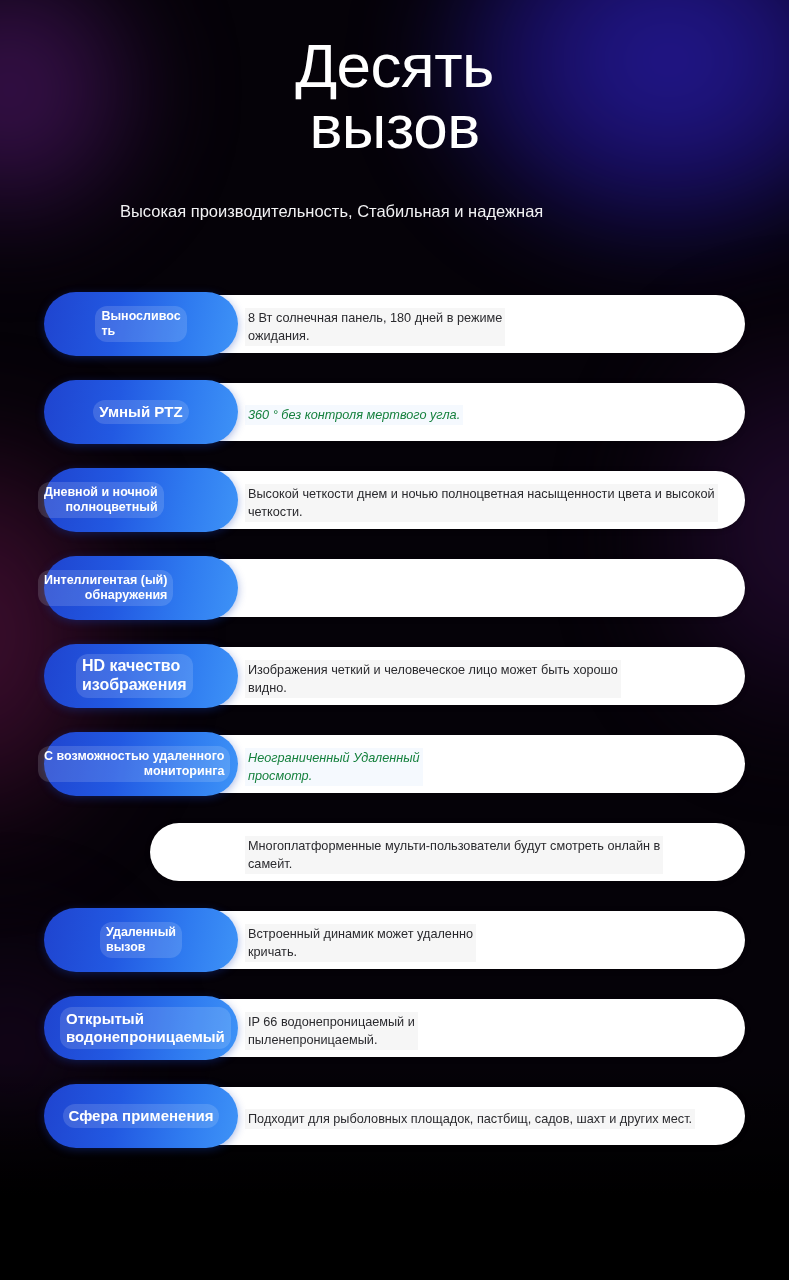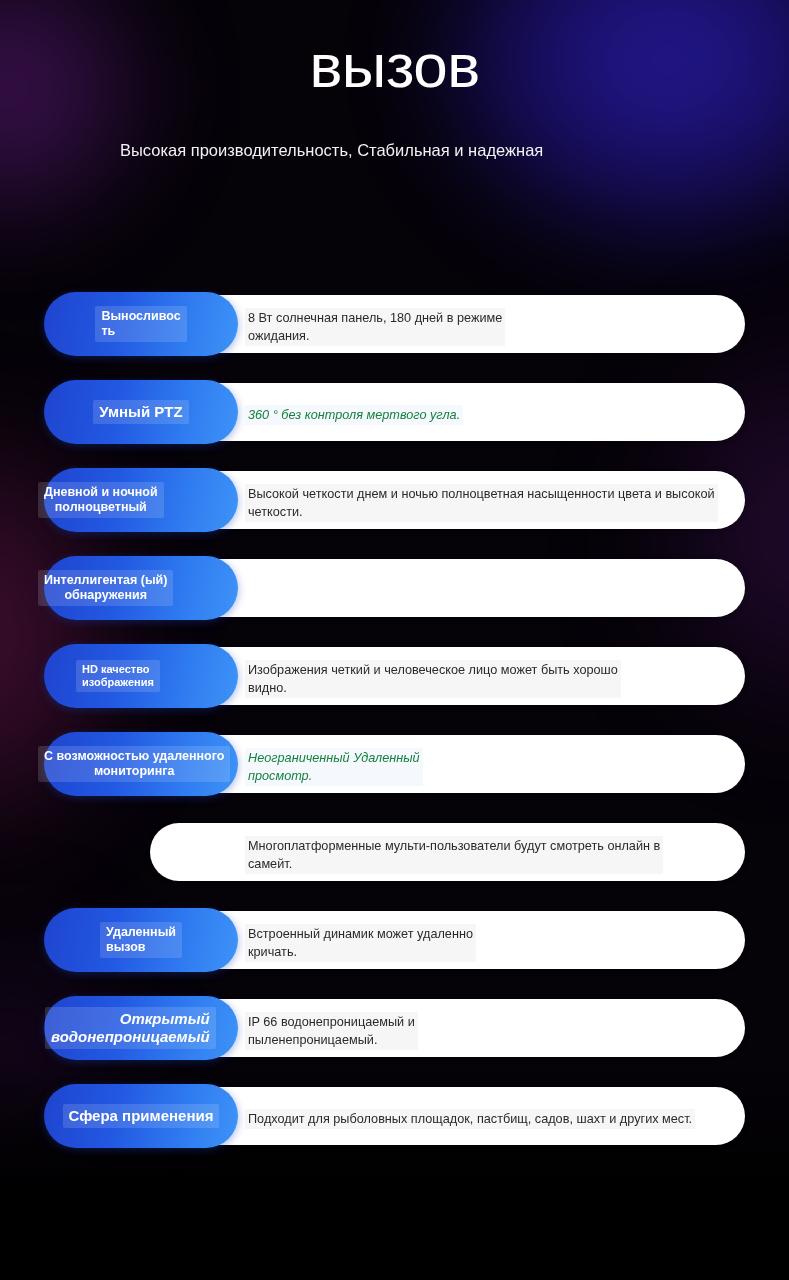--- a/index.html
+++ b/index.html
@@ -106,29 +106,29 @@
     z-index:2;
     box-shadow:0 2px 9px rgba(20,60,180,.38);
   }
   .badge-text {
     position:relative;
     color:#ffffff;
     font-weight:700;
     line-height:1.18;
     background:rgba(255,255,255,.14);
     padding:3px 6px;
-    border-radius:2px;
+    border-radius:12px;
     white-space:pre-line;
   }
   
   .bt-center { margin:0 auto; text-align:left; font-size:12.5px; }
-  .bt-wide   { margin-left:-6px; font-size:12.5px; text-align:center; }
-  .bt-pad    { margin-left:32px; font-size:11px; text-align:left; }
+  .bt-wide   { margin-left:-6px; font-size:12.5px; text-align:right; }
+  .bt-pad    { margin-left:32px; font-size:16px; text-align:left; }
   .bt-big    { margin:16px auto; font-size:15px; text-align:left; }
-  .bt-bigl   { margin-left:1px; font-size:15px; text-align:right;font-style:italic; }
+  .bt-bigl   { margin-left:16px; font-size:15px; text-align:left; }
 
   .desc {
     position:absolute;
     left:245px; top:0;
     width:500px; height:64px;
     display:flex;
     align-items:center;
     z-index:3;
   }
   .desc-text {
@@ -148,20 +148,21 @@
 <div class="page">
 
   <div class="glow glow-tl"></div>
   <div class="glow glow-tr"></div>
   <div class="glow glow-ml"></div>
   <div class="glow glow-mr"></div>
   <div class="glow glow-bl"></div>
 
   <div class="header">
     <h1 class="title">
+      <span class="ln">Десять</span>
       <span class="ln">вызов</span>
     </h1>
     <div class="subtitle">Высокая производительность, Стабильная и надежная</div>
   </div>
 
   <div class="features" id="features">
       <div class="feature-row">
         <div class="card"></div>
         <div class="desc ">
           <span class="desc-text ">8 Вт солнечная панель, 180 дней в режиме

